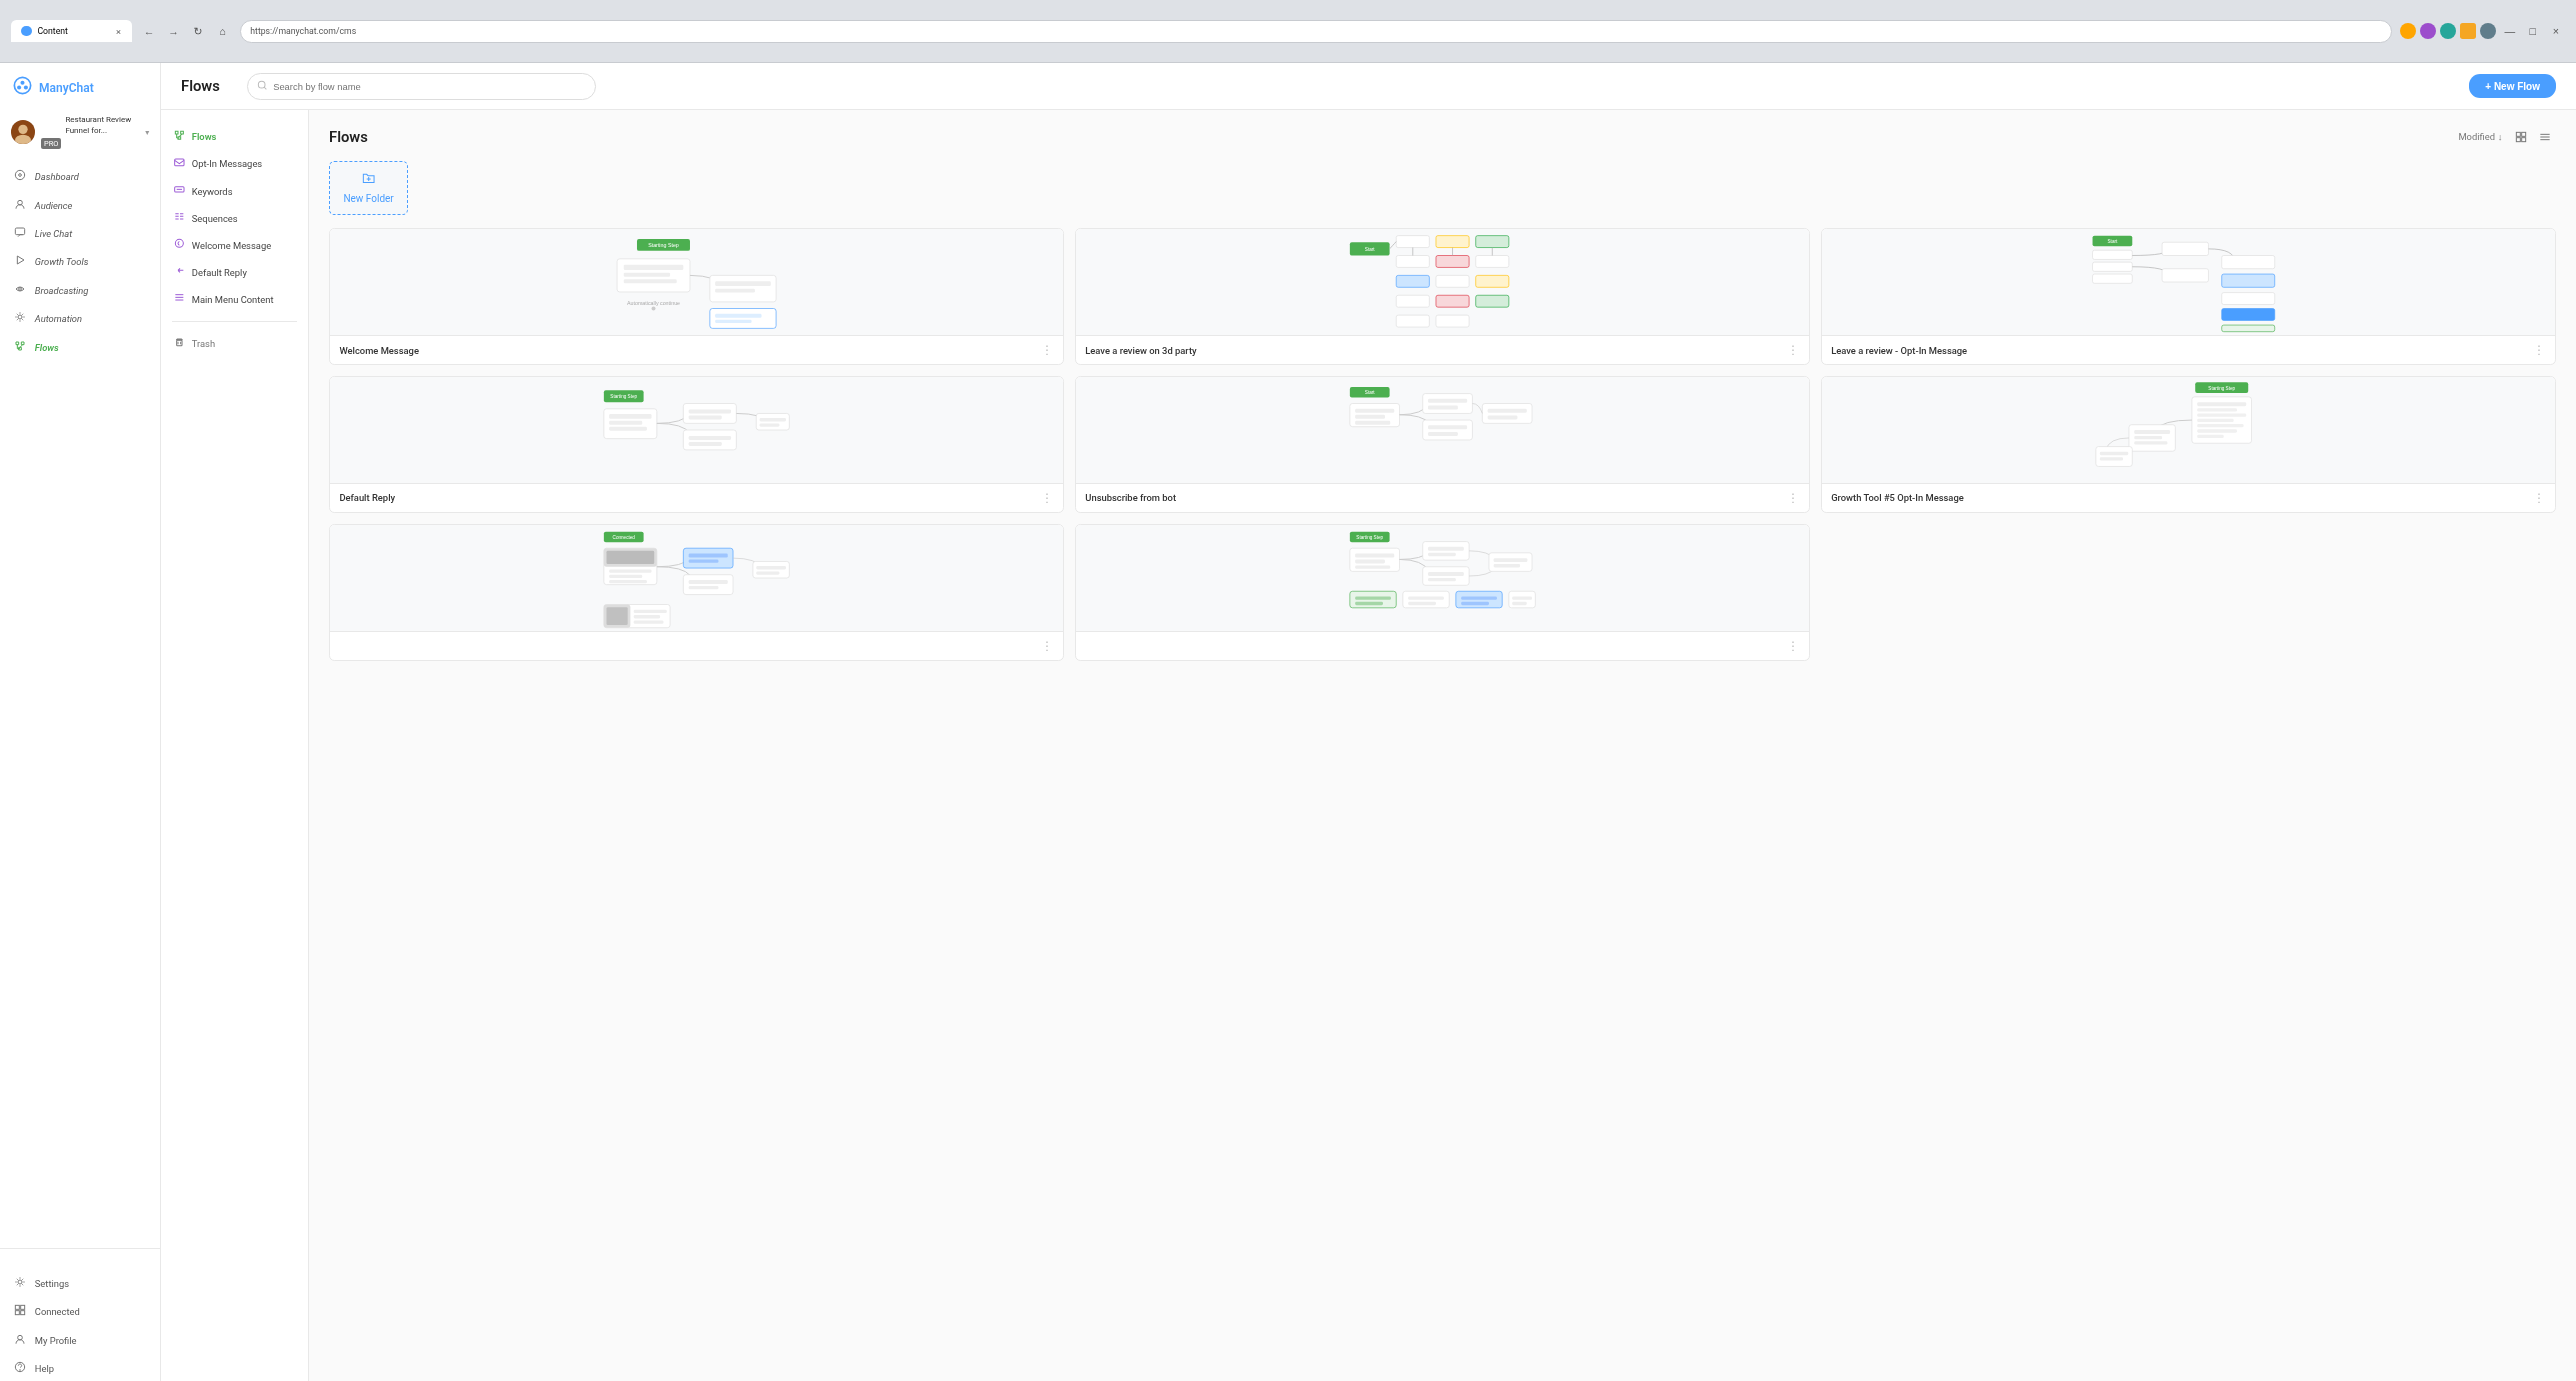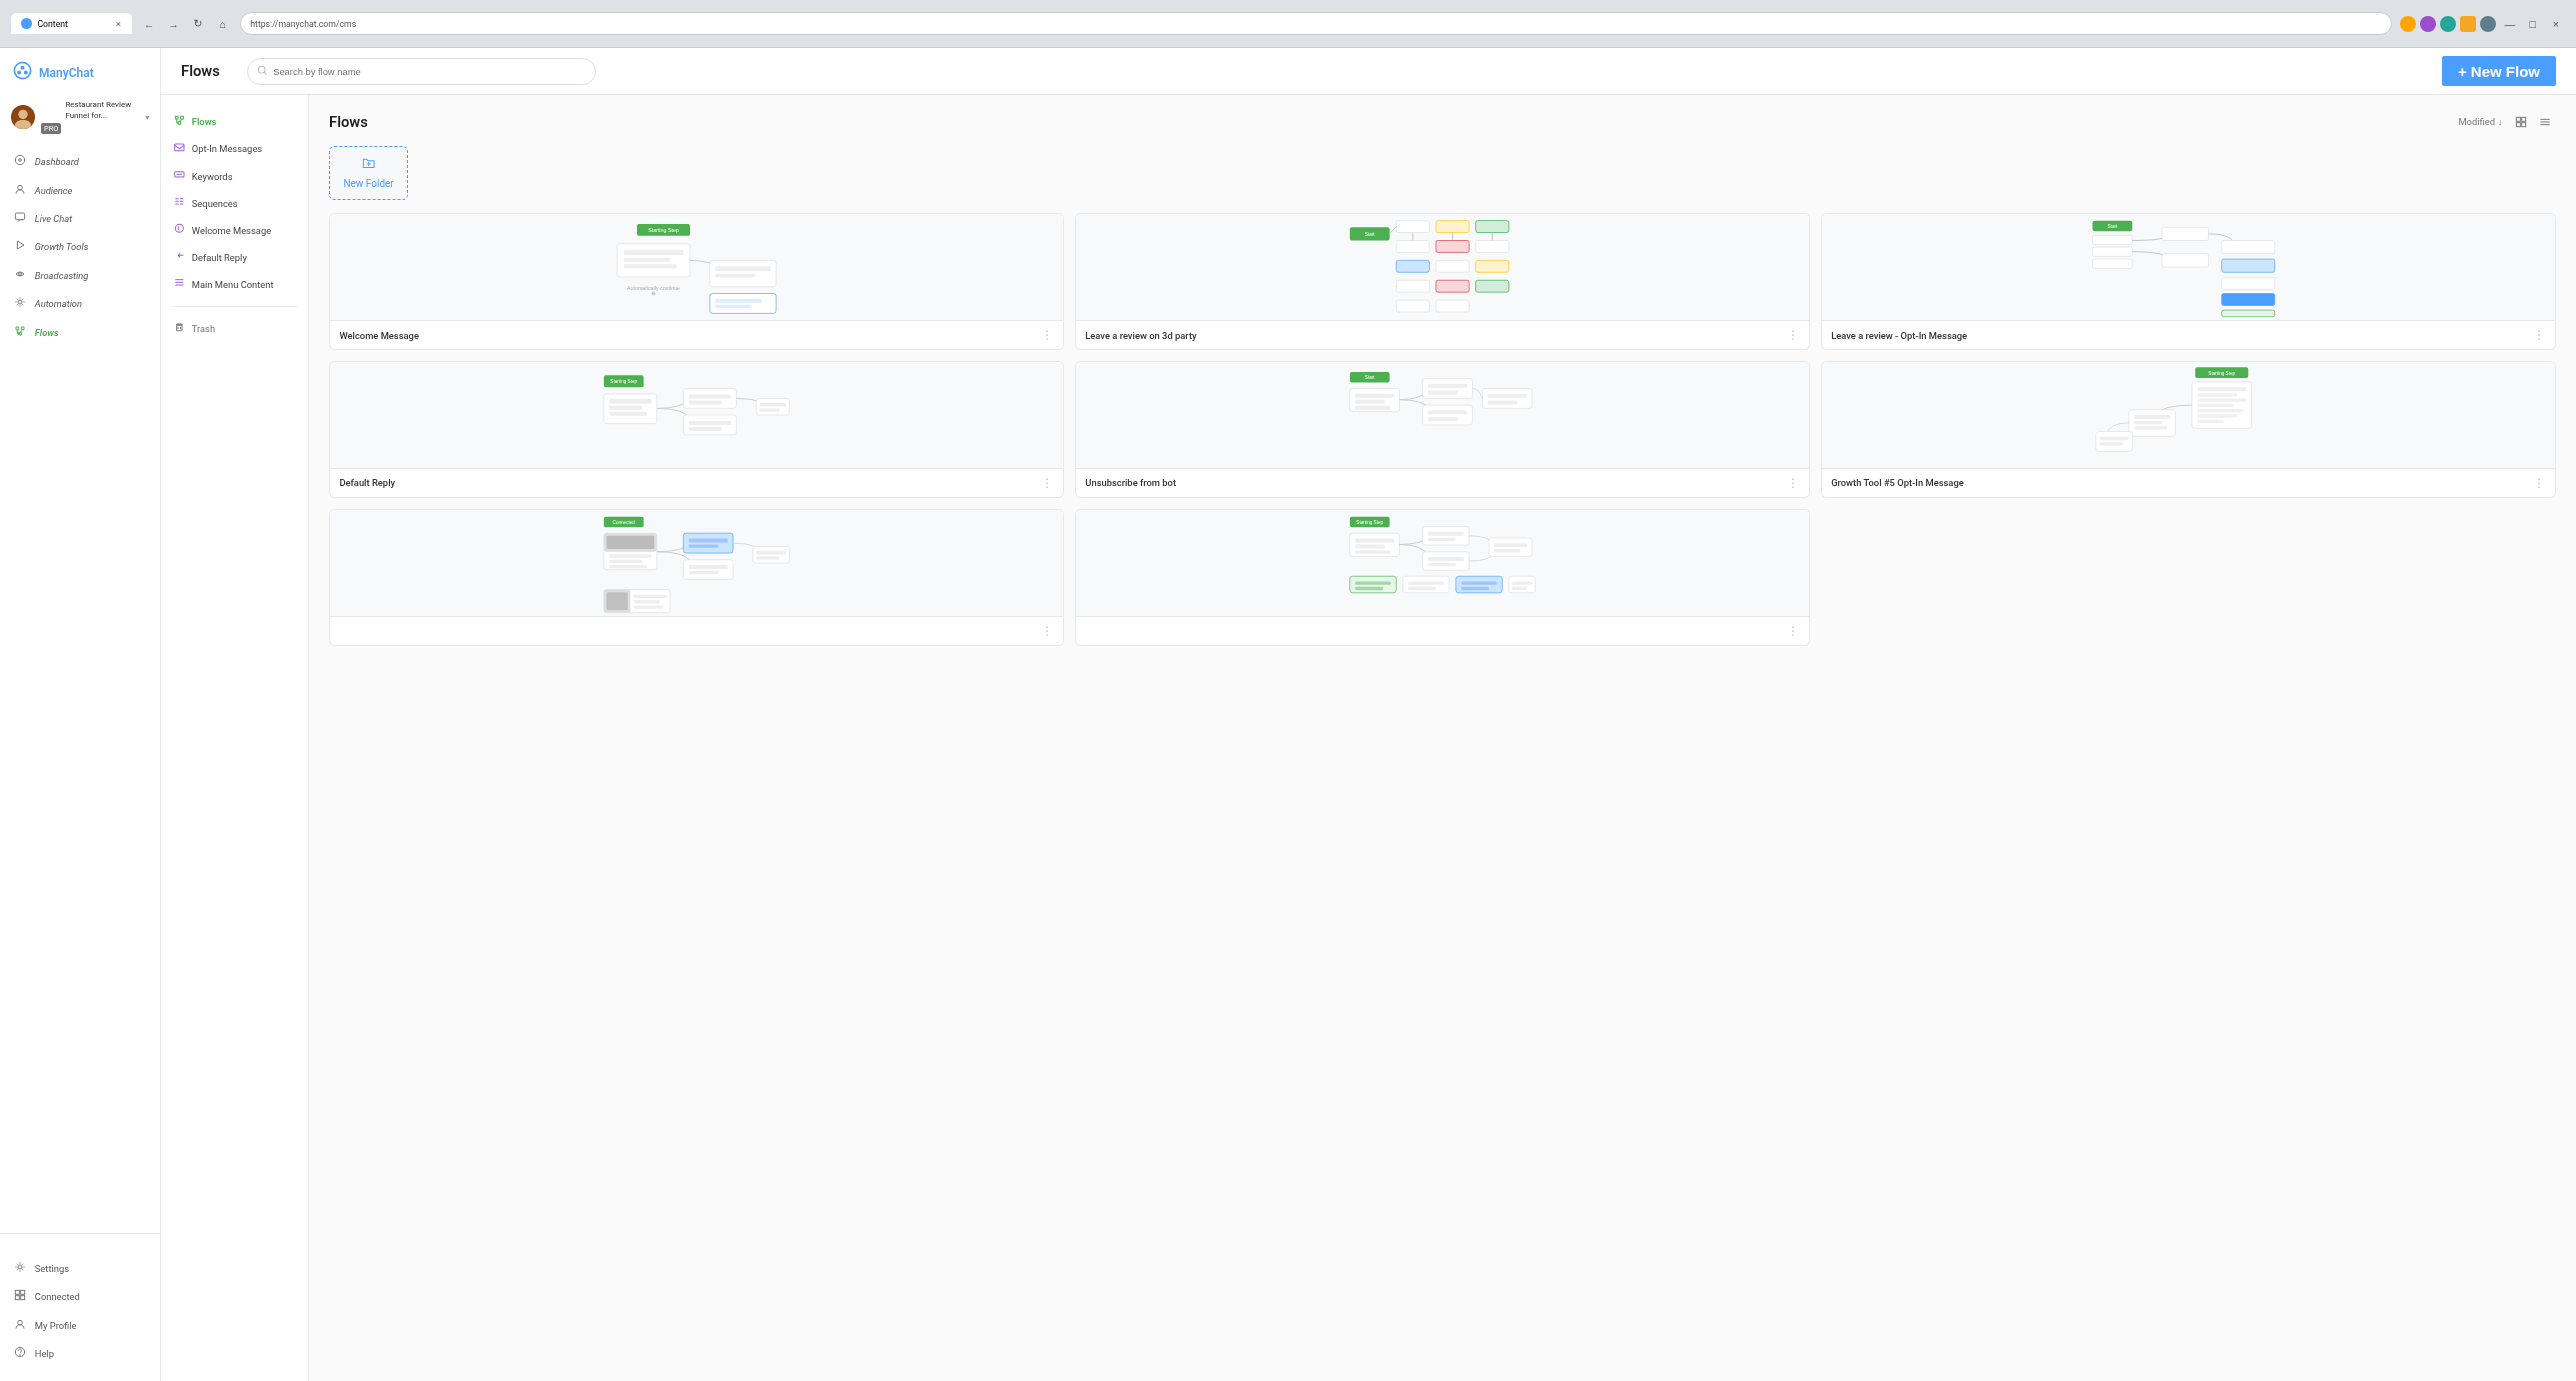--- a/index.html
+++ b/index.html
@@ -1,21 +1,21 @@
 <!DOCTYPE html>
 <html style="font-size:10.7px"><head>
   <meta charset="utf-8">
   <style>
     * { box-sizing: border-box; margin: 0; padding: 0; }
     body { font-family: -apple-system, BlinkMacSystemFont, 'Segoe UI', Roboto, sans-serif; background: #f5f5f5; overflow: hidden; }
 
     
     .browser-chrome {
       background: #dee1e6;
-      height: 48px;
+      height: 63px;
       display: flex;
       align-items: center;
       padding: 0 10.7px;
       gap: 8px;
       border-bottom: 0.7px solid #c8cbd0;
     }
     .browser-tab {
       background: white;
       border-radius: 5.4px 5.4px 0 0;
       padding: 5.4px 10.7px;
@@ -123,23 +123,23 @@
       gap: 5.4px;
       color: #aaa;
       font-size: 9.4px;
     }
     .search-icon { color: #bbb; font-size: 10px; }
     .new-flow-btn {
       margin-left: auto;
       background: #4a9eff;
       color: white;
       border: none;
-      border-radius: 2px;
+      border-radius: 11px;
       padding: 6.7px 16px;
-      font-size: 15px;
+      font-size: 10px;
       font-weight: 600;
       cursor: pointer;
       white-space: nowrap;
     }
 
     
     .content-area { display: flex; flex: 1; overflow: hidden; }
 
     
     .sub-nav {

